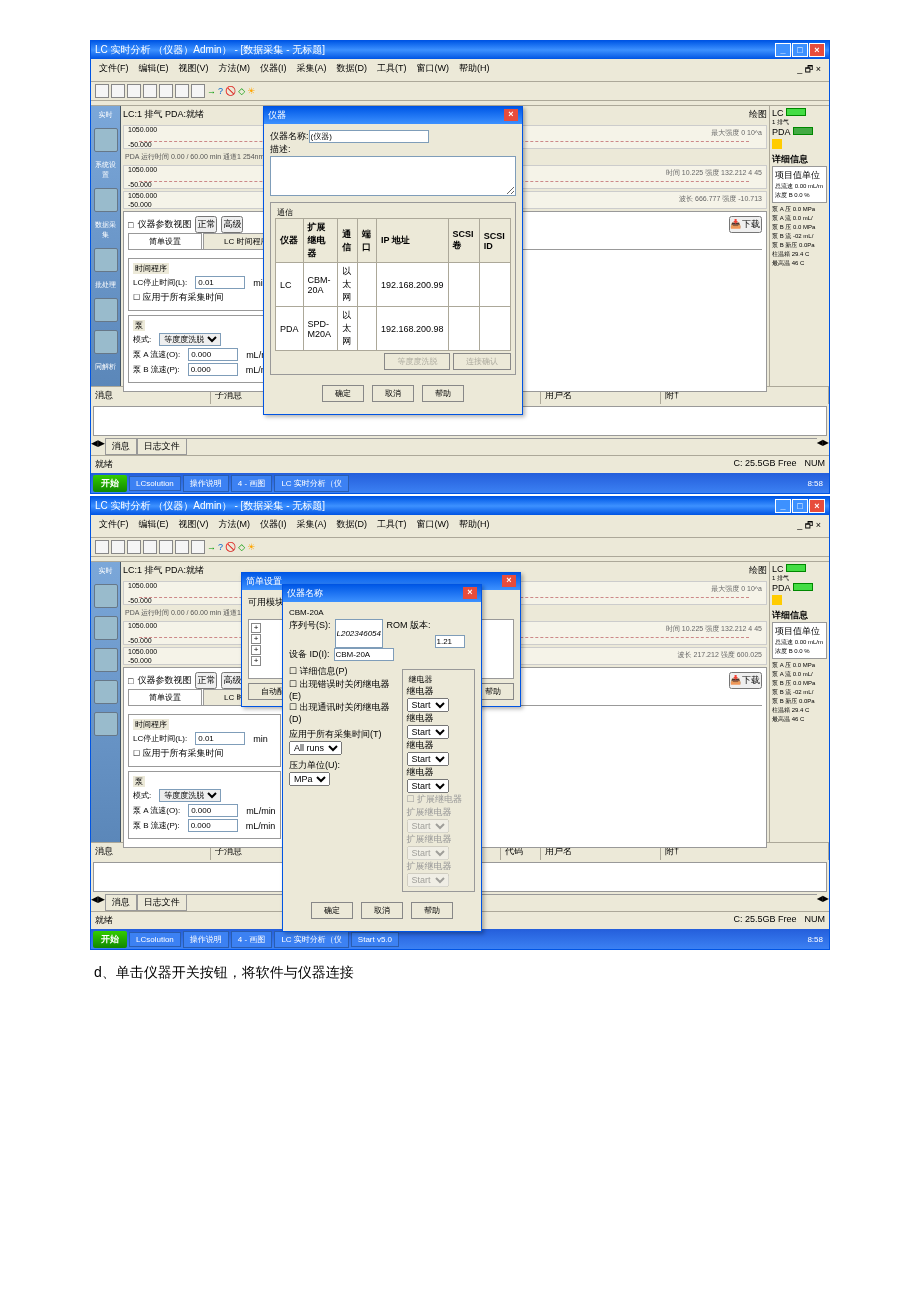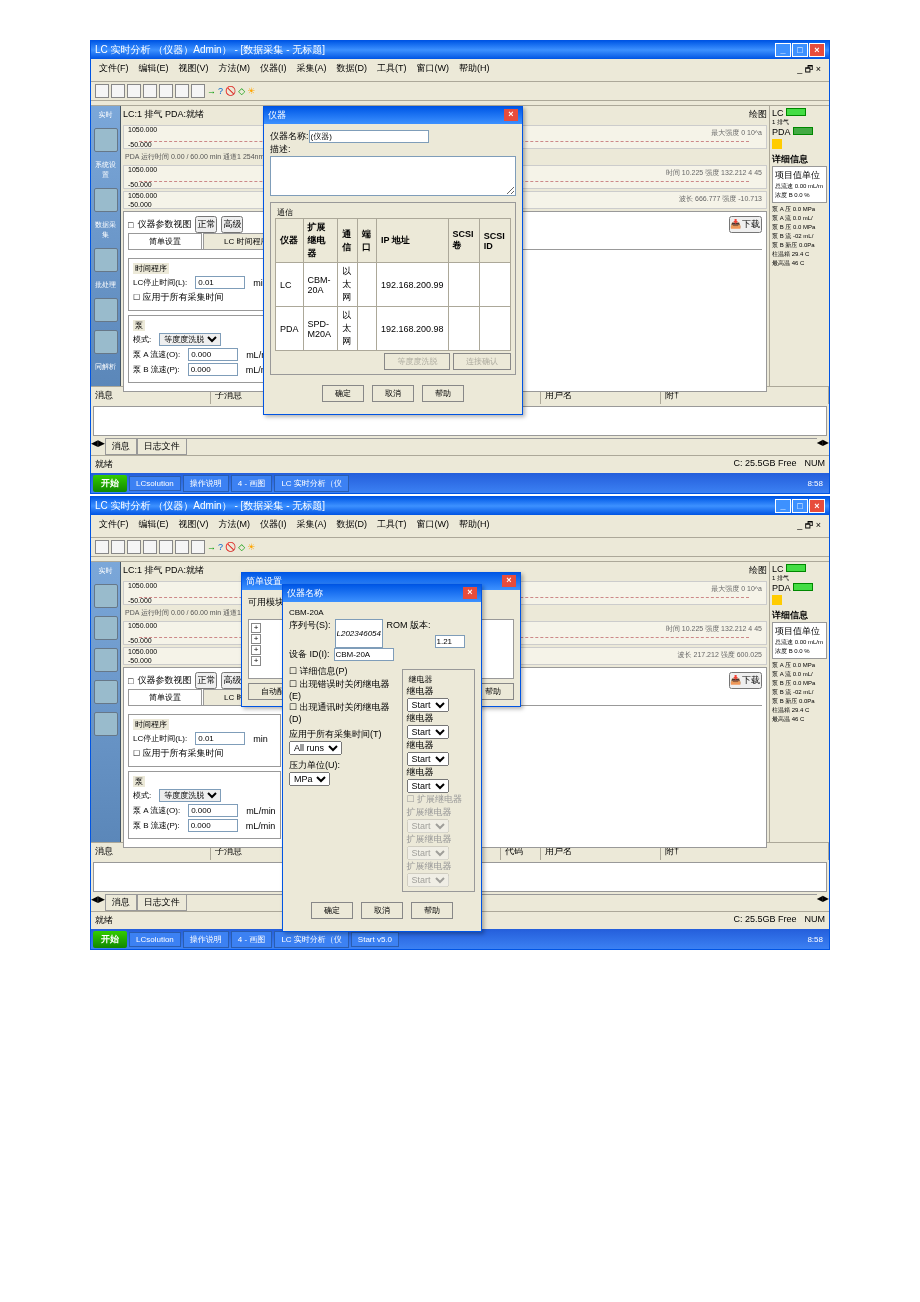--- a/index.html
+++ b/index.html
@@ -583,14 +583,15 @@
     <span class="start">开始</span>
     <span class="titem">LCsolution</span>
     <span class="titem">操作说明</span>
     <span class="titem">4 - 画图</span>
     <span class="titem">LC 实时分析（仪</span>
     <span class="titem">Start v5.0</span>
     <span class="tray">8:58</span>
   </div>
 </div>
 
+<div class="caption">d、单击仪器开关按钮，将软件与仪器连接</div>
 
 </div>
 
 </body></html>

